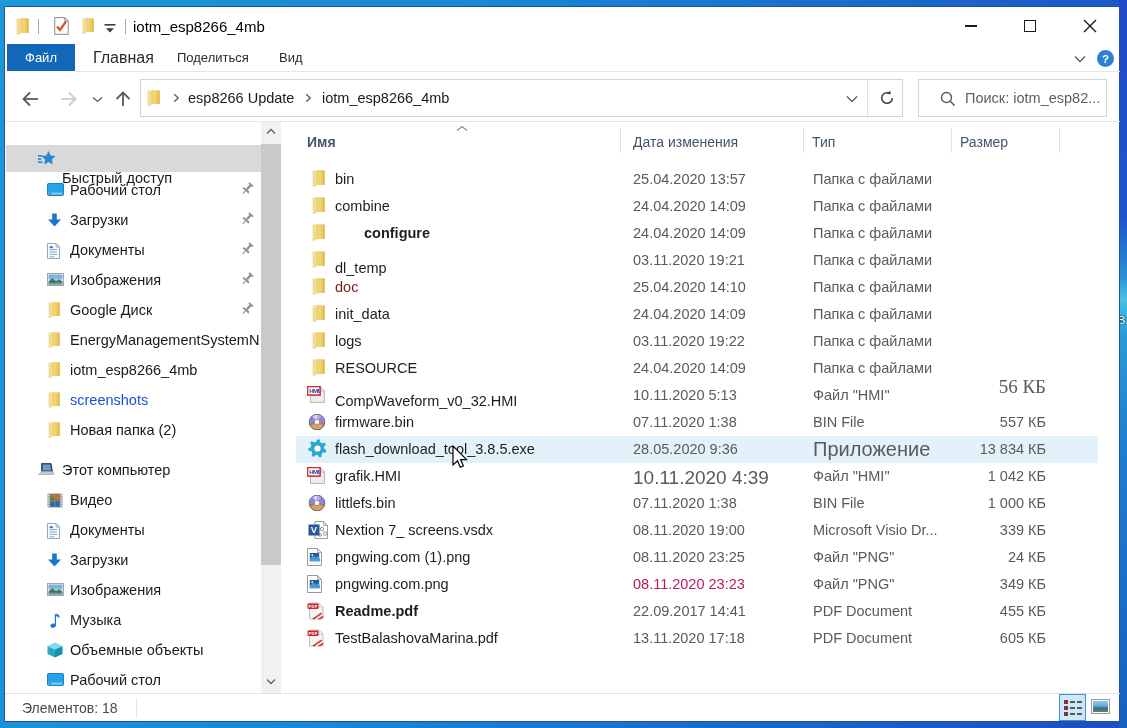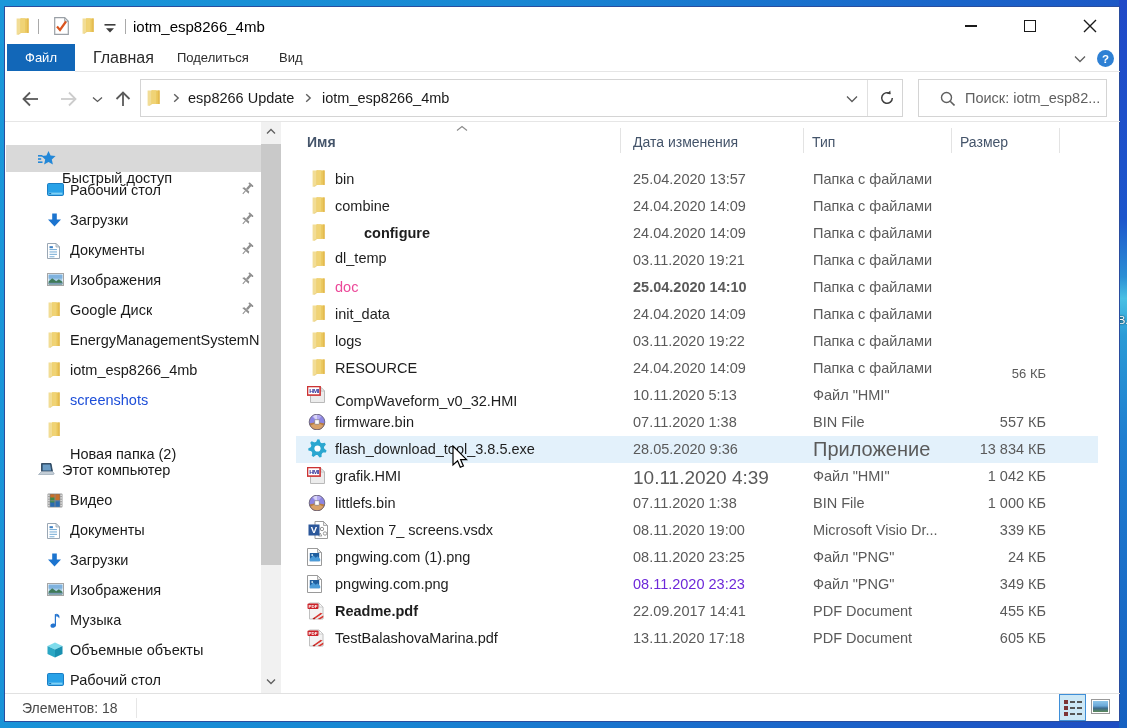--- a/index.html
+++ b/index.html
@@ -201,21 +201,21 @@
     <path d="M4.25 14.02 L2.40 15.81 L2.03 14.68 Z" fill="#e8d08c"></path>
   </svg>
 <div style="position:absolute;left:70px;top:390px;height:20px;line-height:20px;font-size:14.5px;color:#1d4ed8;font-weight:400;white-space:nowrap;max-width:193px;overflow:hidden;">screenshots</div>
 <svg style="position:absolute;left:48px;top:422px;" width="12" height="16" viewBox="0 0 12 16">
     <path d="M0.55 0.38 H5.35 V13.74 L2.40 15.81 H0.55 Z" fill="#f2dd96"></path>
     <path d="M4.25 0.38 H11.63 V14.02 H4.25 Z" fill="#eac75d"></path>
     <path d="M4.25 0.38 H8.49 V14.02 H4.25 Z" fill="#f0d375"></path>
     <path d="M10.34 0.38 H11.63 V14.02 H10.34 Z" fill="#e3b84e"></path>
     <path d="M4.25 14.02 L2.40 15.81 L2.03 14.68 Z" fill="#e8d08c"></path>
   </svg>
-<div style="position:absolute;left:70px;top:420px;height:20px;line-height:20px;font-size:14.5px;color:#1a1a1a;font-weight:400;white-space:nowrap;max-width:193px;overflow:hidden;margin-top:24px;">Новая папка (2)</div>
+<div style="position:absolute;left:70px;top:420px;height:20px;line-height:20px;font-size:14.5px;color:#1a1a1a;font-weight:400;white-space:nowrap;max-width:193px;overflow:hidden;">Новая папка (2)</div>
 <svg style="position:absolute;left:38px;top:463px;" width="17" height="13" viewBox="0 0 17 13">
     <path d="M3.5 0.5 h9.5 l1.5 8 h-11 Z" fill="#2d4a66" stroke="#223c55" stroke-width="0.8"></path>
     <path d="M4.6 1.6 h7.5 l1.1 5.8 h-8.6 Z" fill="#6c9cc4"></path>
     <path d="M0.5 11.5 l3 -3 h11 l1.5 1.8 q0.3 1.2 -1 1.2 Z" fill="#c3cdd6" stroke="#9aa7b4" stroke-width="0.7"></path>
   </svg>
 <div style="position:absolute;left:62px;top:460px;height:20px;line-height:20px;font-size:14.5px;color:#1a1a1a;font-weight:400;white-space:nowrap;">Этот компьютер</div>
 <svg style="position:absolute;left:47px;top:493px;" width="16" height="15" viewBox="0 0 16 15">
     <rect x="0.5" y="0.5" width="15" height="14" rx="1" fill="#9a9a9a"></rect>
     <rect x="3.2" y="1.2" width="9.6" height="12.6" fill="#2a6bb0"></rect>
     <rect x="3.2" y="1.2" width="9.6" height="6" fill="#c8702a"></rect>
@@ -323,32 +323,32 @@
 <div style="position:absolute;left:335px;top:223px;height:20px;line-height:20px;font-size:14.5px;color:#1e1e1e;font-weight:700;white-space:nowrap;margin-left:29px;">configure</div>
 <div style="position:absolute;left:633px;top:223px;height:20px;line-height:20px;font-size:14.5px;color:#5a5a5a;font-weight:400;white-space:nowrap;">24.04.2020 14:09</div>
 <div style="position:absolute;left:813px;top:223px;height:20px;line-height:20px;font-size:14.5px;color:#5a5a5a;font-weight:400;white-space:nowrap;">Папка с файлами</div>
 <svg style="position:absolute;left:312px;top:251px;" width="13" height="17" viewBox="0 0 13 17">
     <path d="M0.60 0.40 H5.80 V14.60 L2.60 16.80 H0.60 Z" fill="#f2dd96"></path>
     <path d="M4.60 0.40 H12.60 V14.90 H4.60 Z" fill="#eac75d"></path>
     <path d="M4.60 0.40 H9.20 V14.90 H4.60 Z" fill="#f0d375"></path>
     <path d="M11.20 0.40 H12.60 V14.90 H11.20 Z" fill="#e3b84e"></path>
     <path d="M4.60 14.90 L2.60 16.80 L2.20 15.60 Z" fill="#e8d08c"></path>
   </svg>
-<div style="position:absolute;left:335px;top:248px;height:20px;line-height:20px;font-size:14.5px;color:#1e1e1e;font-weight:400;white-space:nowrap;">dl_temp</div>
+<div style="position:absolute;left:335px;top:258px;height:20px;line-height:20px;font-size:14.5px;color:#1e1e1e;font-weight:400;white-space:nowrap;">dl_temp</div>
 <div style="position:absolute;left:633px;top:250px;height:20px;line-height:20px;font-size:14.5px;color:#5a5a5a;font-weight:400;white-space:nowrap;">03.11.2020 19:21</div>
 <div style="position:absolute;left:813px;top:250px;height:20px;line-height:20px;font-size:14.5px;color:#5a5a5a;font-weight:400;white-space:nowrap;">Папка с файлами</div>
 <svg style="position:absolute;left:312px;top:278px;" width="13" height="17" viewBox="0 0 13 17">
     <path d="M0.60 0.40 H5.80 V14.60 L2.60 16.80 H0.60 Z" fill="#f2dd96"></path>
     <path d="M4.60 0.40 H12.60 V14.90 H4.60 Z" fill="#eac75d"></path>
     <path d="M4.60 0.40 H9.20 V14.90 H4.60 Z" fill="#f0d375"></path>
     <path d="M11.20 0.40 H12.60 V14.90 H11.20 Z" fill="#e3b84e"></path>
     <path d="M4.60 14.90 L2.60 16.80 L2.20 15.60 Z" fill="#e8d08c"></path>
   </svg>
-<div style="position:absolute;left:335px;top:277px;height:20px;line-height:20px;font-size:14.5px;color:#ec4899;font-weight:400;white-space:nowrap;">doc</div>
-<div style="position:absolute;left:633px;top:277px;height:20px;line-height:20px;font-size:14.5px;color:#5a5a5a;font-weight:700;white-space:nowrap;">25.04.2020 14:10</div>
+<div style="position:absolute;left:335px;top:277px;height:20px;line-height:20px;font-size:14.5px;color:#7f1d1d;font-weight:400;white-space:nowrap;">doc</div>
+<div style="position:absolute;left:633px;top:277px;height:20px;line-height:20px;font-size:14.5px;color:#5a5a5a;font-weight:400;white-space:nowrap;">25.04.2020 14:10</div>
 <div style="position:absolute;left:813px;top:277px;height:20px;line-height:20px;font-size:14.5px;color:#5a5a5a;font-weight:400;white-space:nowrap;">Папка с файлами</div>
 <svg style="position:absolute;left:312px;top:305px;" width="13" height="17" viewBox="0 0 13 17">
     <path d="M0.60 0.40 H5.80 V14.60 L2.60 16.80 H0.60 Z" fill="#f2dd96"></path>
     <path d="M4.60 0.40 H12.60 V14.90 H4.60 Z" fill="#eac75d"></path>
     <path d="M4.60 0.40 H9.20 V14.90 H4.60 Z" fill="#f0d375"></path>
     <path d="M11.20 0.40 H12.60 V14.90 H11.20 Z" fill="#e3b84e"></path>
     <path d="M4.60 14.90 L2.60 16.80 L2.20 15.60 Z" fill="#e8d08c"></path>
   </svg>
 <div style="position:absolute;left:335px;top:304px;height:20px;line-height:20px;font-size:14.5px;color:#1e1e1e;font-weight:400;white-space:nowrap;">init_data</div>
 <div style="position:absolute;left:633px;top:304px;height:20px;line-height:20px;font-size:14.5px;color:#5a5a5a;font-weight:400;white-space:nowrap;">24.04.2020 14:09</div>
@@ -375,21 +375,21 @@
 <div style="position:absolute;left:813px;top:358px;height:20px;line-height:20px;font-size:14.5px;color:#5a5a5a;font-weight:400;white-space:nowrap;">Папка с файлами</div>
 <svg style="position:absolute;left:307px;top:386px;" width="18" height="17" viewBox="0 0 18 17">
     <path d="M3.5 1.5 h10.5 l3.5 3.5 v11.5 h-14 Z" fill="#ececec" stroke="#b9b9b9" stroke-width="1"></path>
     <path d="M14 1.5 l3.5 3.5 h-3.5 Z" fill="#fafafa" stroke="#b9b9b9" stroke-width="0.8"></path>
     <rect x="0.5" y="0.5" width="12.6" height="8.6" fill="#fff" stroke="#cc3333" stroke-width="1.6"></rect>
     <text x="6.9" y="7.4" font-family="Liberation Sans" font-size="6.2" font-weight="bold" fill="#35359a" text-anchor="middle" letter-spacing="-0.6">HMI</text>
   </svg>
 <div style="position:absolute;left:335px;top:385px;height:20px;line-height:20px;font-size:14.5px;color:#1e1e1e;font-weight:400;white-space:nowrap;margin-top:6px;">CompWaveform_v0_32.HMI</div>
 <div style="position:absolute;left:633px;top:385px;height:20px;line-height:20px;font-size:14.5px;color:#5a5a5a;font-weight:400;white-space:nowrap;">10.11.2020 5:13</div>
 <div style="position:absolute;left:813px;top:385px;height:20px;line-height:20px;font-size:14.5px;color:#5a5a5a;font-weight:400;white-space:nowrap;">Файл "HMI"</div>
-<div style="position:absolute;right:81px;top:364px;height:20px;line-height:20px;font-size:13px;color:#5a5a5a;white-space:nowrap;">56 КБ</div>
+<div style="position:absolute;right:81px;top:377px;height:20px;line-height:20px;font-size:19px;color:#5a5a5a;white-space:nowrap;font-family:Liberation Serif, serif;">56 КБ</div>
 <svg style="position:absolute;left:308px;top:414px;" width="18" height="16" viewBox="0 0 18 16">
     <circle cx="9" cy="8" r="7.8" fill="#8c85e2"></circle>
     <path d="M1.3 9.5 a7.8 7.8 0 0 0 15.4 0 L9 8 Z" fill="#b87c40"></path>
     <path d="M2.2 11.8 a7.8 7.8 0 0 0 13.6 0 L9 8.5 Z" fill="#d9a268"></path>
     <path d="M4 2.5 a7.8 7.8 0 0 1 9.6 -0.2 L9 7.5 Z" fill="#b3aaf0"></path>
     <path d="M5 1.8 a7.8 7.8 0 0 1 4 -1 L9 7.5 Z" fill="#d8d4f8"></path>
     <circle cx="9" cy="8" r="7.8" fill="none" stroke="#6a6278" stroke-width="0.9"></circle>
     <rect x="6.7" y="5.7" width="4.6" height="4.6" rx="0.7" fill="#fff" stroke="#837b7d" stroke-width="0.7"></rect>
   </svg>
 <div style="position:absolute;left:335px;top:412px;height:20px;line-height:20px;font-size:14.5px;color:#1e1e1e;font-weight:400;white-space:nowrap;">firmware.bin</div>
@@ -454,21 +454,21 @@
 <div style="position:absolute;left:813px;top:547px;height:20px;line-height:20px;font-size:14.5px;color:#5a5a5a;font-weight:400;white-space:nowrap;">Файл "PNG"</div>
 <div style="position:absolute;right:81px;top:547px;height:20px;line-height:20px;font-size:14.5px;color:#5a5a5a;white-space:nowrap;">24 КБ</div>
 <svg style="position:absolute;left:307px;top:575px;" width="15" height="18" viewBox="0 0 15 18">
     <path d="M0.5 0.5 h10 l4 4 v13 h-14 Z" fill="#fff" stroke="#9a9a9a" stroke-width="1"></path>
     <path d="M10.5 0.5 l4 4 h-4 Z" fill="#e8e8e8" stroke="#9a9a9a" stroke-width="0.8"></path>
     <rect x="2.8" y="5" width="9.4" height="8.2" fill="#1f5e9e"></rect>
     <path d="M2.8 11 l3.4 -3.6 2.6 2.4 1.7 -1.5 2.7 2.6 v2.3 h-10.4 Z" fill="#4b9bd8"></path>
     <circle cx="5.2" cy="7" r="0.9" fill="#cfe8f8"></circle>
   </svg>
 <div style="position:absolute;left:335px;top:574px;height:20px;line-height:20px;font-size:14.5px;color:#1e1e1e;font-weight:400;white-space:nowrap;">pngwing.com.png</div>
-<div style="position:absolute;left:633px;top:574px;height:20px;line-height:20px;font-size:14.5px;color:#6d28d9;font-weight:400;white-space:nowrap;">08.11.2020 23:23</div>
+<div style="position:absolute;left:633px;top:574px;height:20px;line-height:20px;font-size:14.5px;color:#be185d;font-weight:400;white-space:nowrap;">08.11.2020 23:23</div>
 <div style="position:absolute;left:813px;top:574px;height:20px;line-height:20px;font-size:14.5px;color:#5a5a5a;font-weight:400;white-space:nowrap;">Файл "PNG"</div>
 <div style="position:absolute;right:81px;top:574px;height:20px;line-height:20px;font-size:14.5px;color:#5a5a5a;white-space:nowrap;">349 КБ</div>
 <svg style="position:absolute;left:307px;top:602px;" width="17" height="18" viewBox="0 0 17 18">
     <path d="M2.5 1 h9.5 l4 4 v12 h-13.5 Z" fill="#f3f3f3" stroke="#c0c0c0" stroke-width="1"></path>
     <path d="M12 1 l4 4 h-4 Z" fill="#fdfdfd" stroke="#c0c0c0" stroke-width="0.8"></path>
     <rect x="0.5" y="1.5" width="11" height="5.6" rx="1" fill="#cc2229"></rect>
     <text x="6" y="6" font-family="Liberation Sans" font-size="4.4" font-weight="bold" fill="#fff" text-anchor="middle">PDF</text>
     <path d="M5.5 16.8 l8.2 -6 2 1 -8.6 5.8 Z" fill="#d8352f"></path>
     <path d="M7.8 17 l8 -5.4 0.4 1.6 -7 4.4 Z" fill="#e8e8e8"></path>
     <path d="M10.6 17 l5.6 -3.6 0.2 1.8 -3.2 2 Z" fill="#d8352f"></path>

